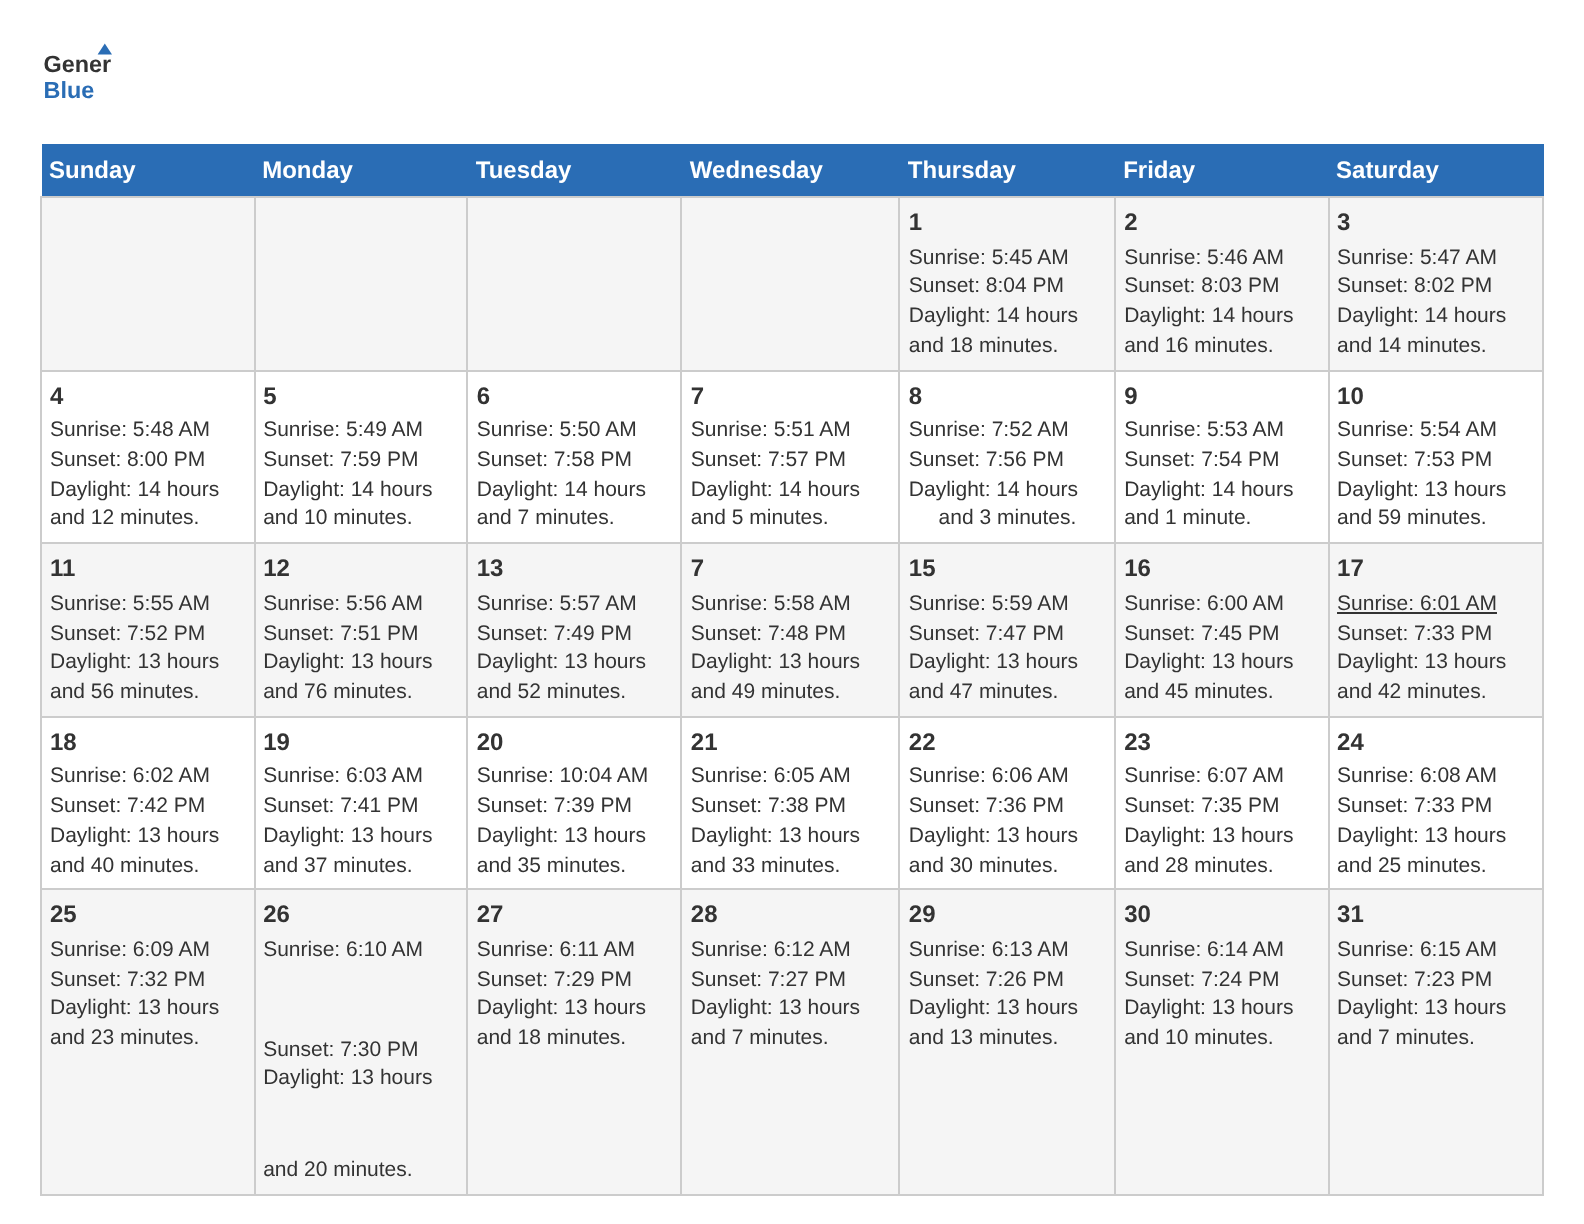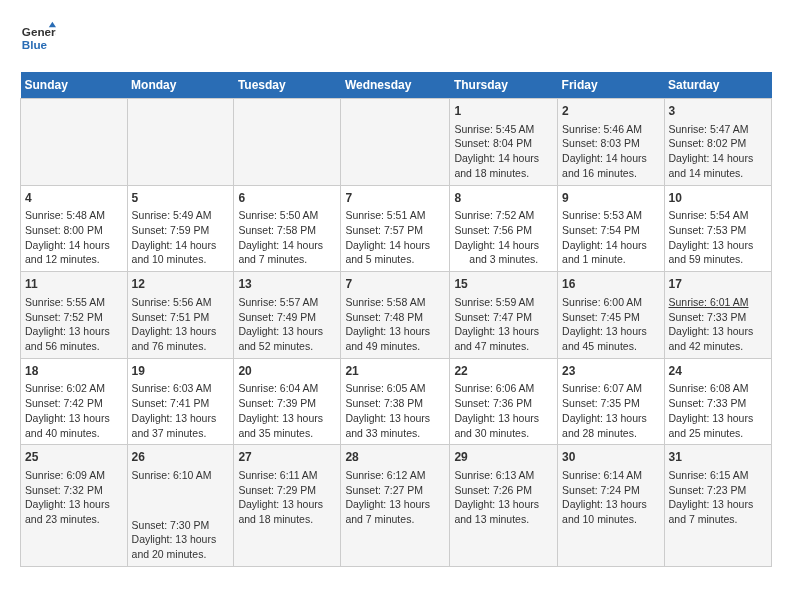--- a/index.html
+++ b/index.html
@@ -247,21 +247,21 @@
         </td>
         <td>
           <span class="day-num">19</span>
           <span style="display: block;">Sunrise: 6:03 AM</span>
           <span style="display: block;">Sunset: 7:41 PM</span>
           <span style="display: block;">Daylight: 13 hours</span>
           <span style="display: block;">and 37 minutes.</span>
         </td>
         <td>
           <span class="day-num">20</span>
-          <span style="display: block;">Sunrise: 6:04 AM</span>
+          <span style="display: block;">Sunrise: 10:04 AM</span>
           <span style="display: block;">Sunset: 7:39 PM</span>
           <span style="display: block;">Daylight: 13 hours</span>
           <span style="display: block;">and 35 minutes.</span>
         </td>
         <td>
           <span class="day-num">21</span>
           <span style="display: block;">Sunrise: 6:05 AM</span>
           <span style="display: block;">Sunset: 7:38 PM</span>
           <span style="display: block;">Daylight: 13 hours</span>
           <span style="display: block;">and 33 minutes.</span>
@@ -294,21 +294,21 @@
           <span style="display: block;">Sunrise: 6:09 AM</span>
           <span style="display: block;">Sunset: 7:32 PM</span>
           <span style="display: block;">Daylight: 13 hours</span>
           <span style="display: block;">and 23 minutes.</span>
         </td>
         <td>
           <span class="day-num">26</span>
           <span style="display: block;">Sunrise: 6:10 AM</span>
           <span style="display: block; margin-top: 35px;">Sunset: 7:30 PM</span>
           <span style="display: block;">Daylight: 13 hours</span>
-          <span style="display: block;">and 20 minutes.</span>
+          <span style="display: block; margin-top: 31px;">and 20 minutes.</span>
         </td>
         <td>
           <span class="day-num">27</span>
           <span style="display: block;">Sunrise: 6:11 AM</span>
           <span style="display: block;">Sunset: 7:29 PM</span>
           <span style="display: block;">Daylight: 13 hours</span>
           <span style="display: block;">and 18 minutes.</span>
         </td>
         <td>
           <span class="day-num">28</span>

